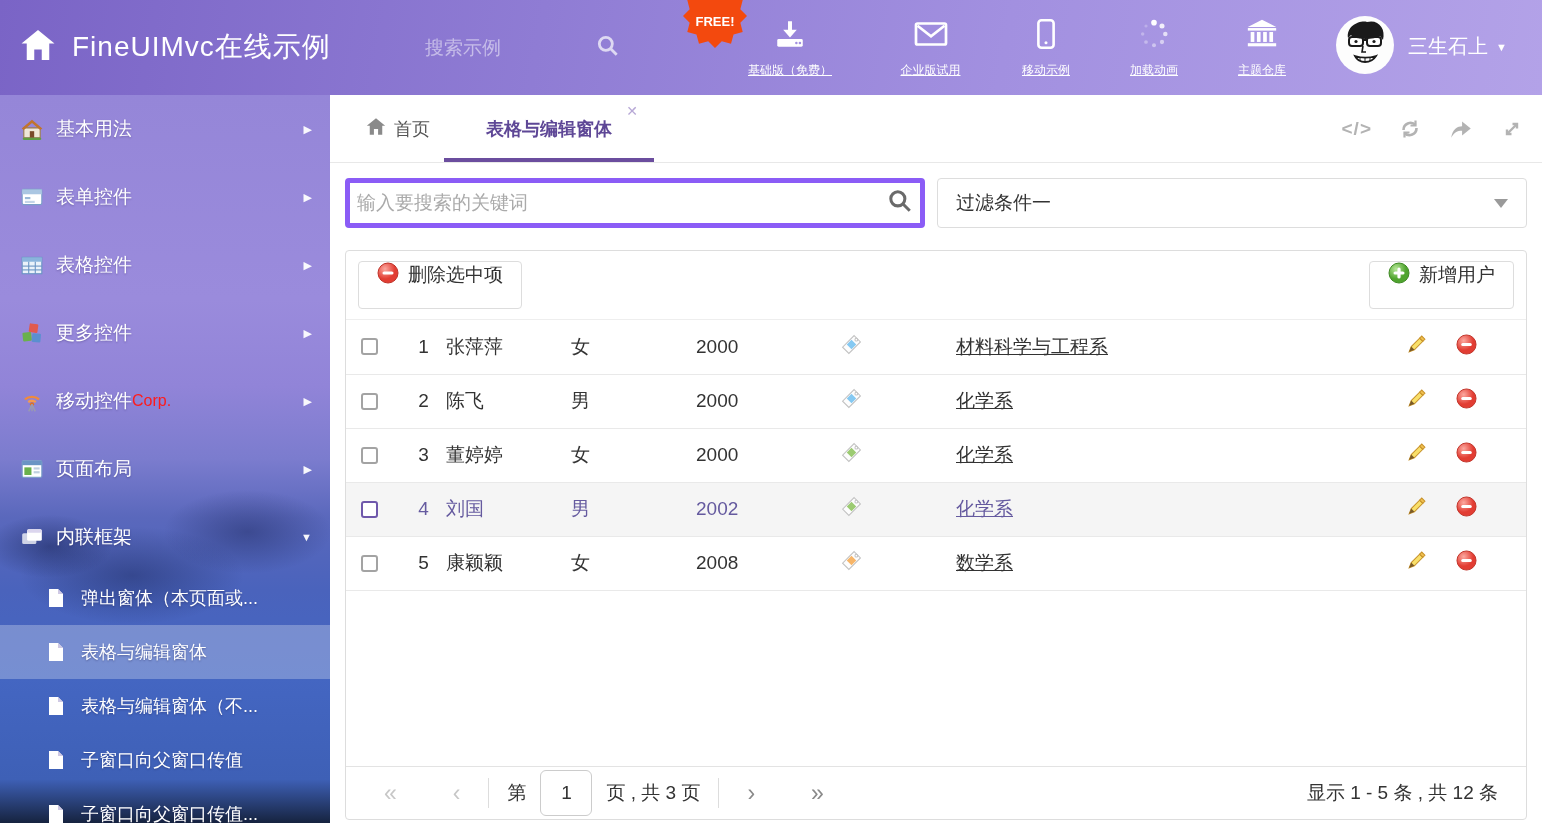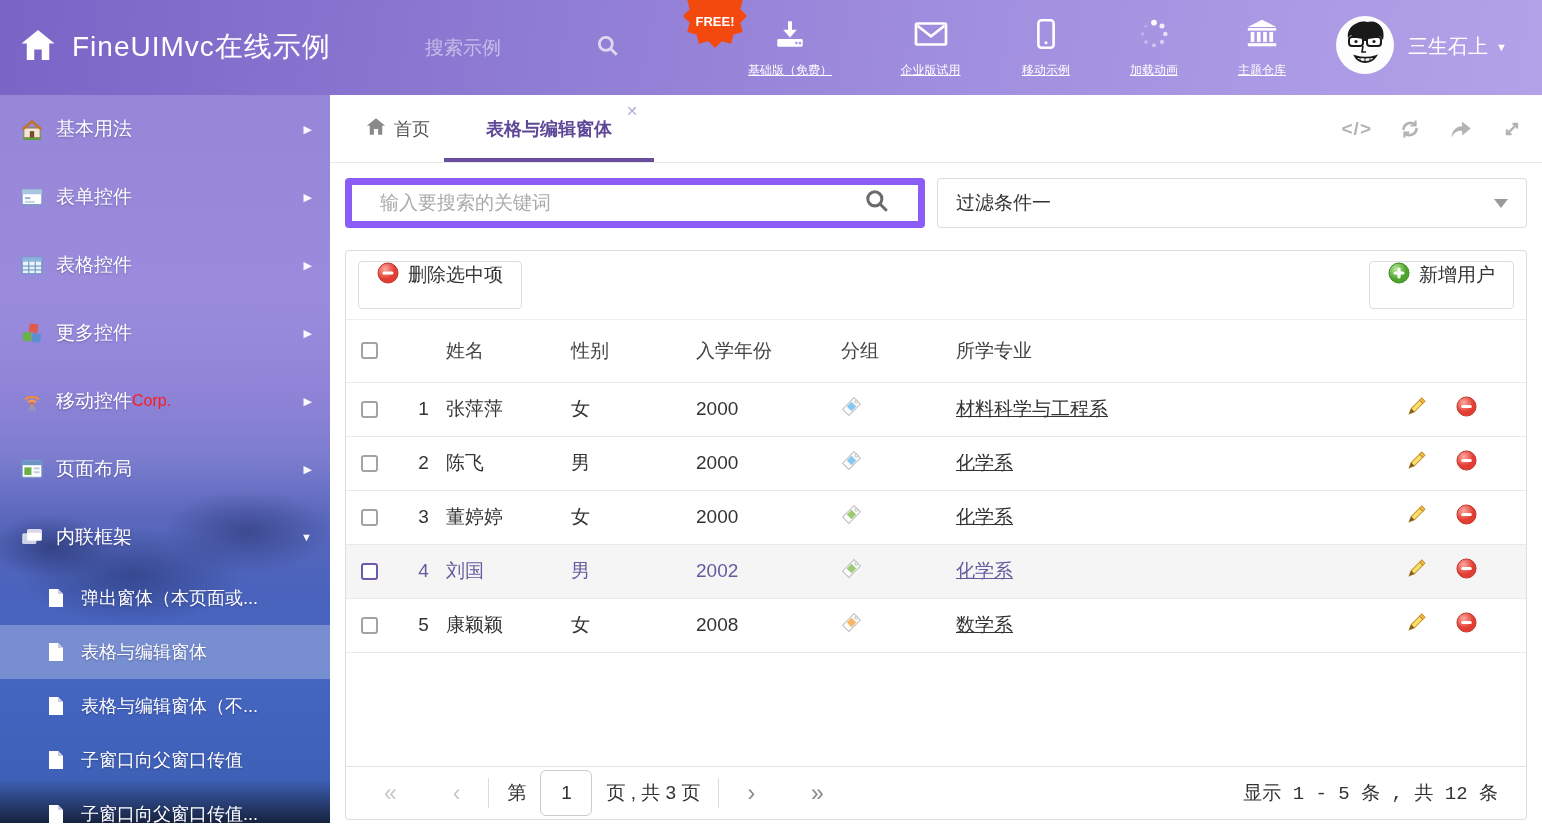--- a/index.html
+++ b/index.html
@@ -64,22 +64,22 @@
     background:#6b4d9e; }
   .tab .closex { position:absolute; right:16px; top:8px; color:#b7a8d6; font-size:14px;
     font-weight:bold; cursor:pointer; }
   .tab-tools { position:absolute; right:18px; top:0; height:68px; display:flex;
     align-items:center; gap:26px; color:#b3b3b3; }
   .tab-tools .ticon { cursor:pointer; display:flex; align-items:center; }
   .tab-tools .code-glyph { font-size:19px; font-weight:bold; letter-spacing:1px; }
 
   .content { flex:1; padding:15px; display:flex; flex-direction:column; min-height:0; }
   .filter-row { height:50px; flex:none; display:flex; gap:12px; margin-bottom:22px; }
-  .search-box { width:580px; border:7px solid #8b5cf6; border-radius:4px; display:flex;
-    align-items:center; padding:0 28px; }
+  .search-box { width:580px; border:5px solid #8b5cf6; border-radius:4px; display:flex;
+    align-items:center; padding:0 7px; }
   .search-box input { flex:1; border:none; outline:none; font-size:19px; color:#333; font-family:inherit; }
   .search-box input::placeholder { color:#aaa; }
   .dropdown { flex:1; border:1px solid #ddd; border-radius:4px; display:flex;
     align-items:center; padding:0 18px; cursor:pointer; }
   .dropdown .dval { font-size:19px; color:#333; }
   .dd-caret { margin-left:auto; width:0; height:0; border-left:7px solid transparent;
     border-right:7px solid transparent; border-top:9px solid #9a9a9a; }
 
   .grid-panel { flex:1; border:1px solid #ddd; border-radius:4px; display:flex;
     flex-direction:column; min-height:0; overflow:hidden; }
@@ -104,21 +104,21 @@
   .grid-filler { flex:1; }
   .pager { flex:none; height:53px; border-top:1px solid #e3e3e3; display:flex;
     align-items:center; padding:0 28px; color:#333; font-size:19px; }
   .pg-btn { font-size:23px; cursor:pointer; padding:0 10px; }
   .pg-btn.dis { color:#c7c7c7; cursor:default; }
   .pg-btn.en { color:#8a8a8a; }
   .pg-sep { width:1px; height:30px; background:#ddd; margin:0 18px; }
   .pg-gap { width:36px; }
   .page-input { width:52px; height:46px; border:1px solid #ccc; border-radius:6px;
     text-align:center; font-size:19px; color:#333; margin:0 14px; outline:none; font-family:inherit; }
-  .pg-summary { margin-left:auto;font-family:Liberation Mono, monospace; }
+  .pg-summary { margin-left:auto; }
 </style>
 </head>
 <body>
 
 <div class="header">
   <span class="home-logo">
     <svg width="36" height="34" viewBox="0 0 24 22">
         <path d="M12 1 L23 10 H19.5 V21 H14.5 V14 H9.5 V21 H4.5 V10 H1 Z" fill="#fff"></path>
       </svg>
   </span>
@@ -461,33 +461,20 @@
             <col style="width:45px">
             <col style="width:125px">
           <col style="width:125px">
             <col style="width:145px">
             <col style="width:115px">
           <col style="width:450px">
             <col style="width:50px">
             <col style="width:70px">
         </colgroup>
         <tbody>
-            <tr class="hdr">
-          <td>
-                <div class="ckbox"></div>
-              </td>
-          <td></td>
-          <td>姓名</td>
-          <td>性别</td>
-          <td>入学年份</td>
-          <td>分组</td>
-          <td>所学专业</td>
-          <td></td>
-              <td></td>
-        </tr>
 
         <tr>
           <td>
                 <div class="ckbox"></div>
               </td>
           <td class="cell-num">1</td>
           <td>张萍萍</td>
           <td>女</td>
           <td>2000</td>
           <td><span class="rowicon">

